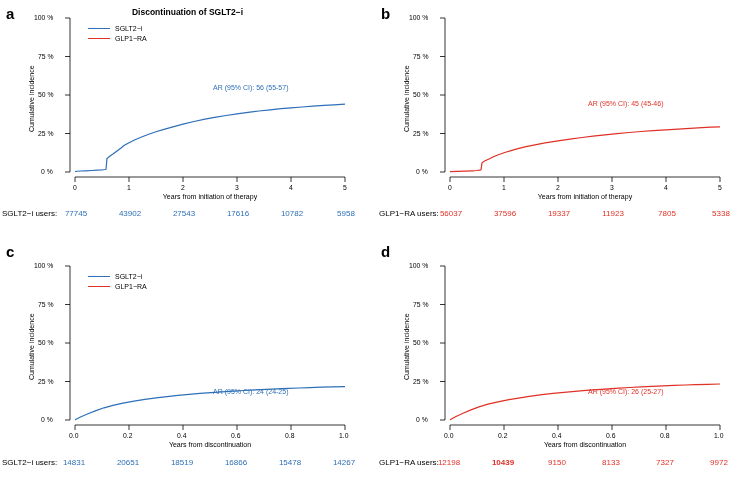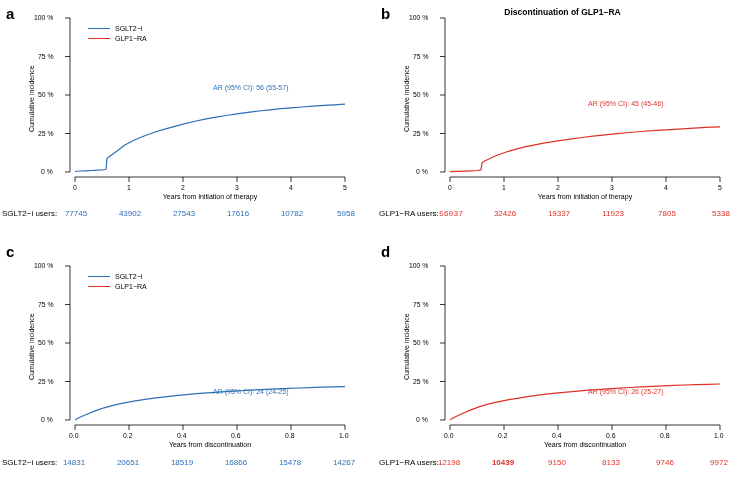--- a/index.html
+++ b/index.html
@@ -42,20 +42,21 @@
   .risk-num{
     position:absolute;font-size:8px;white-space:nowrap;text-align:center;
   }
   svg{display:block;overflow:visible;}
 </style>
 </head>
 <body>
 
 <div class="panel" style="left:0px;top:0px;width:375px;height:238px;">
   <div class="panel-letter" style="left:6px;top:6px;">a</div>
+  <div class="panel-title" style="top:7px;">Discontinuation of SGLT2−i</div>
 
   <div class="plotbox" style="left:0px;top:0px;width:375px;height:238px;">
     <svg width="375" height="238">
 
       <line x1="70" y1="18" x2="70" y2="172" stroke="#000" stroke-width="0.8"></line>
 
       <line x1="65" y1="172" x2="70" y2="172" stroke="#000" stroke-width="0.8"></line>
       <line x1="65" y1="133.5" x2="70" y2="133.5" stroke="#000" stroke-width="0.8"></line>
       <line x1="65" y1="95" x2="70" y2="95" stroke="#000" stroke-width="0.8"></line>
       <line x1="65" y1="56.5" x2="70" y2="56.5" stroke="#000" stroke-width="0.8"></line>
@@ -106,21 +107,20 @@
 <div class="risk-label" style="left:2px;top:209px;">SGLT2−i users:</div>
 <div class="risk-num" style="left:58px;top:209px;width:36px;color:#2E6FB7;">77745</div>
 <div class="risk-num" style="left:112px;top:209px;width:36px;color:#2E6FB7;">43902</div>
 <div class="risk-num" style="left:166px;top:209px;width:36px;color:#2E6FB7;">27543</div>
 <div class="risk-num" style="left:220px;top:209px;width:36px;color:#2E6FB7;">17616</div>
 <div class="risk-num" style="left:274px;top:209px;width:36px;color:#2E6FB7;">10782</div>
 <div class="risk-num" style="left:328px;top:209px;width:36px;color:#2E6FB7;">5958</div>
 
 <div class="panel" style="left:375px;top:0px;width:375px;height:238px;">
   <div class="panel-letter" style="left:6px;top:6px;">b</div>
-  <div class="panel-title" style="top:7px;">Discontinuation of GLP1−RA</div>
 
   <div class="plotbox" style="left:0px;top:0px;width:375px;height:238px;">
     <svg width="375" height="238">
       <line x1="70" y1="18" x2="70" y2="172" stroke="#000" stroke-width="0.8"></line>
       <line x1="65" y1="172" x2="70" y2="172" stroke="#000" stroke-width="0.8"></line>
       <line x1="65" y1="133.5" x2="70" y2="133.5" stroke="#000" stroke-width="0.8"></line>
       <line x1="65" y1="95" x2="70" y2="95" stroke="#000" stroke-width="0.8"></line>
       <line x1="65" y1="56.5" x2="70" y2="56.5" stroke="#000" stroke-width="0.8"></line>
       <line x1="65" y1="18" x2="70" y2="18" stroke="#000" stroke-width="0.8"></line>
       <line x1="75" y1="177" x2="345" y2="177" stroke="#000" stroke-width="0.8"></line>
@@ -147,22 +147,22 @@
   <div class="ticklabel" style="left:289px;top:184px;">4</div>
   <div class="ticklabel" style="left:343px;top:184px;">5</div>
 
   <div class="ylab" style="left:28px;top:132px;">Cumulative incidence</div>
   <div class="xlab" style="left:135px;top:193px;width:150px;">Years from initiation of therapy</div>
 
   <div class="annot" style="left:213px;top:100px;color:#E03127;">AR (95% CI): 45 (45-46)</div>
 </div>
 
 <div class="risk-label" style="left:379px;top:209px;">GLP1−RA users:</div>
-<div class="risk-num" style="left:433px;top:209px;width:36px;color:#E03127;font-family:Liberation Mono, monospace;">56037</div>
-<div class="risk-num" style="left:487px;top:209px;width:36px;color:#E03127;">32426</div>
+<div class="risk-num" style="left:433px;top:209px;width:36px;color:#E03127;">56037</div>
+<div class="risk-num" style="left:487px;top:209px;width:36px;color:#E03127;">37596</div>
 <div class="risk-num" style="left:541px;top:209px;width:36px;color:#E03127;">19337</div>
 <div class="risk-num" style="left:595px;top:209px;width:36px;color:#E03127;">11923</div>
 <div class="risk-num" style="left:649px;top:209px;width:36px;color:#E03127;">7805</div>
 <div class="risk-num" style="left:703px;top:209px;width:36px;color:#E03127;">5338</div>
 
 <div class="panel" style="left:0px;top:238px;width:375px;height:239px;">
   <div class="panel-letter" style="left:6px;top:6px;">c</div>
 
   <div class="plotbox" style="left:0px;top:0px;width:375px;height:239px;">
     <svg width="375" height="239">
@@ -260,14 +260,14 @@
   <div class="xlab" style="left:135px;top:203px;width:150px;">Years from discontinuation</div>
 
   <div class="annot" style="left:213px;top:150px;color:#E03127;">AR (95% CI): 26 (25-27)</div>
 </div>
 
 <div class="risk-label" style="left:379px;top:458px;">GLP1−RA users:</div>
 <div class="risk-num" style="left:431px;top:458px;width:36px;color:#E03127;">12198</div>
 <div class="risk-num" style="left:485px;top:458px;width:36px;color:#E03127;font-weight:bold;">10439</div>
 <div class="risk-num" style="left:539px;top:458px;width:36px;color:#E03127;">9150</div>
 <div class="risk-num" style="left:593px;top:458px;width:36px;color:#E03127;">8133</div>
-<div class="risk-num" style="left:647px;top:458px;width:36px;color:#E03127;">9746</div>
+<div class="risk-num" style="left:647px;top:458px;width:36px;color:#E03127;">7327</div>
 <div class="risk-num" style="left:701px;top:458px;width:36px;color:#E03127;">9972</div>
 
 </body></html>

